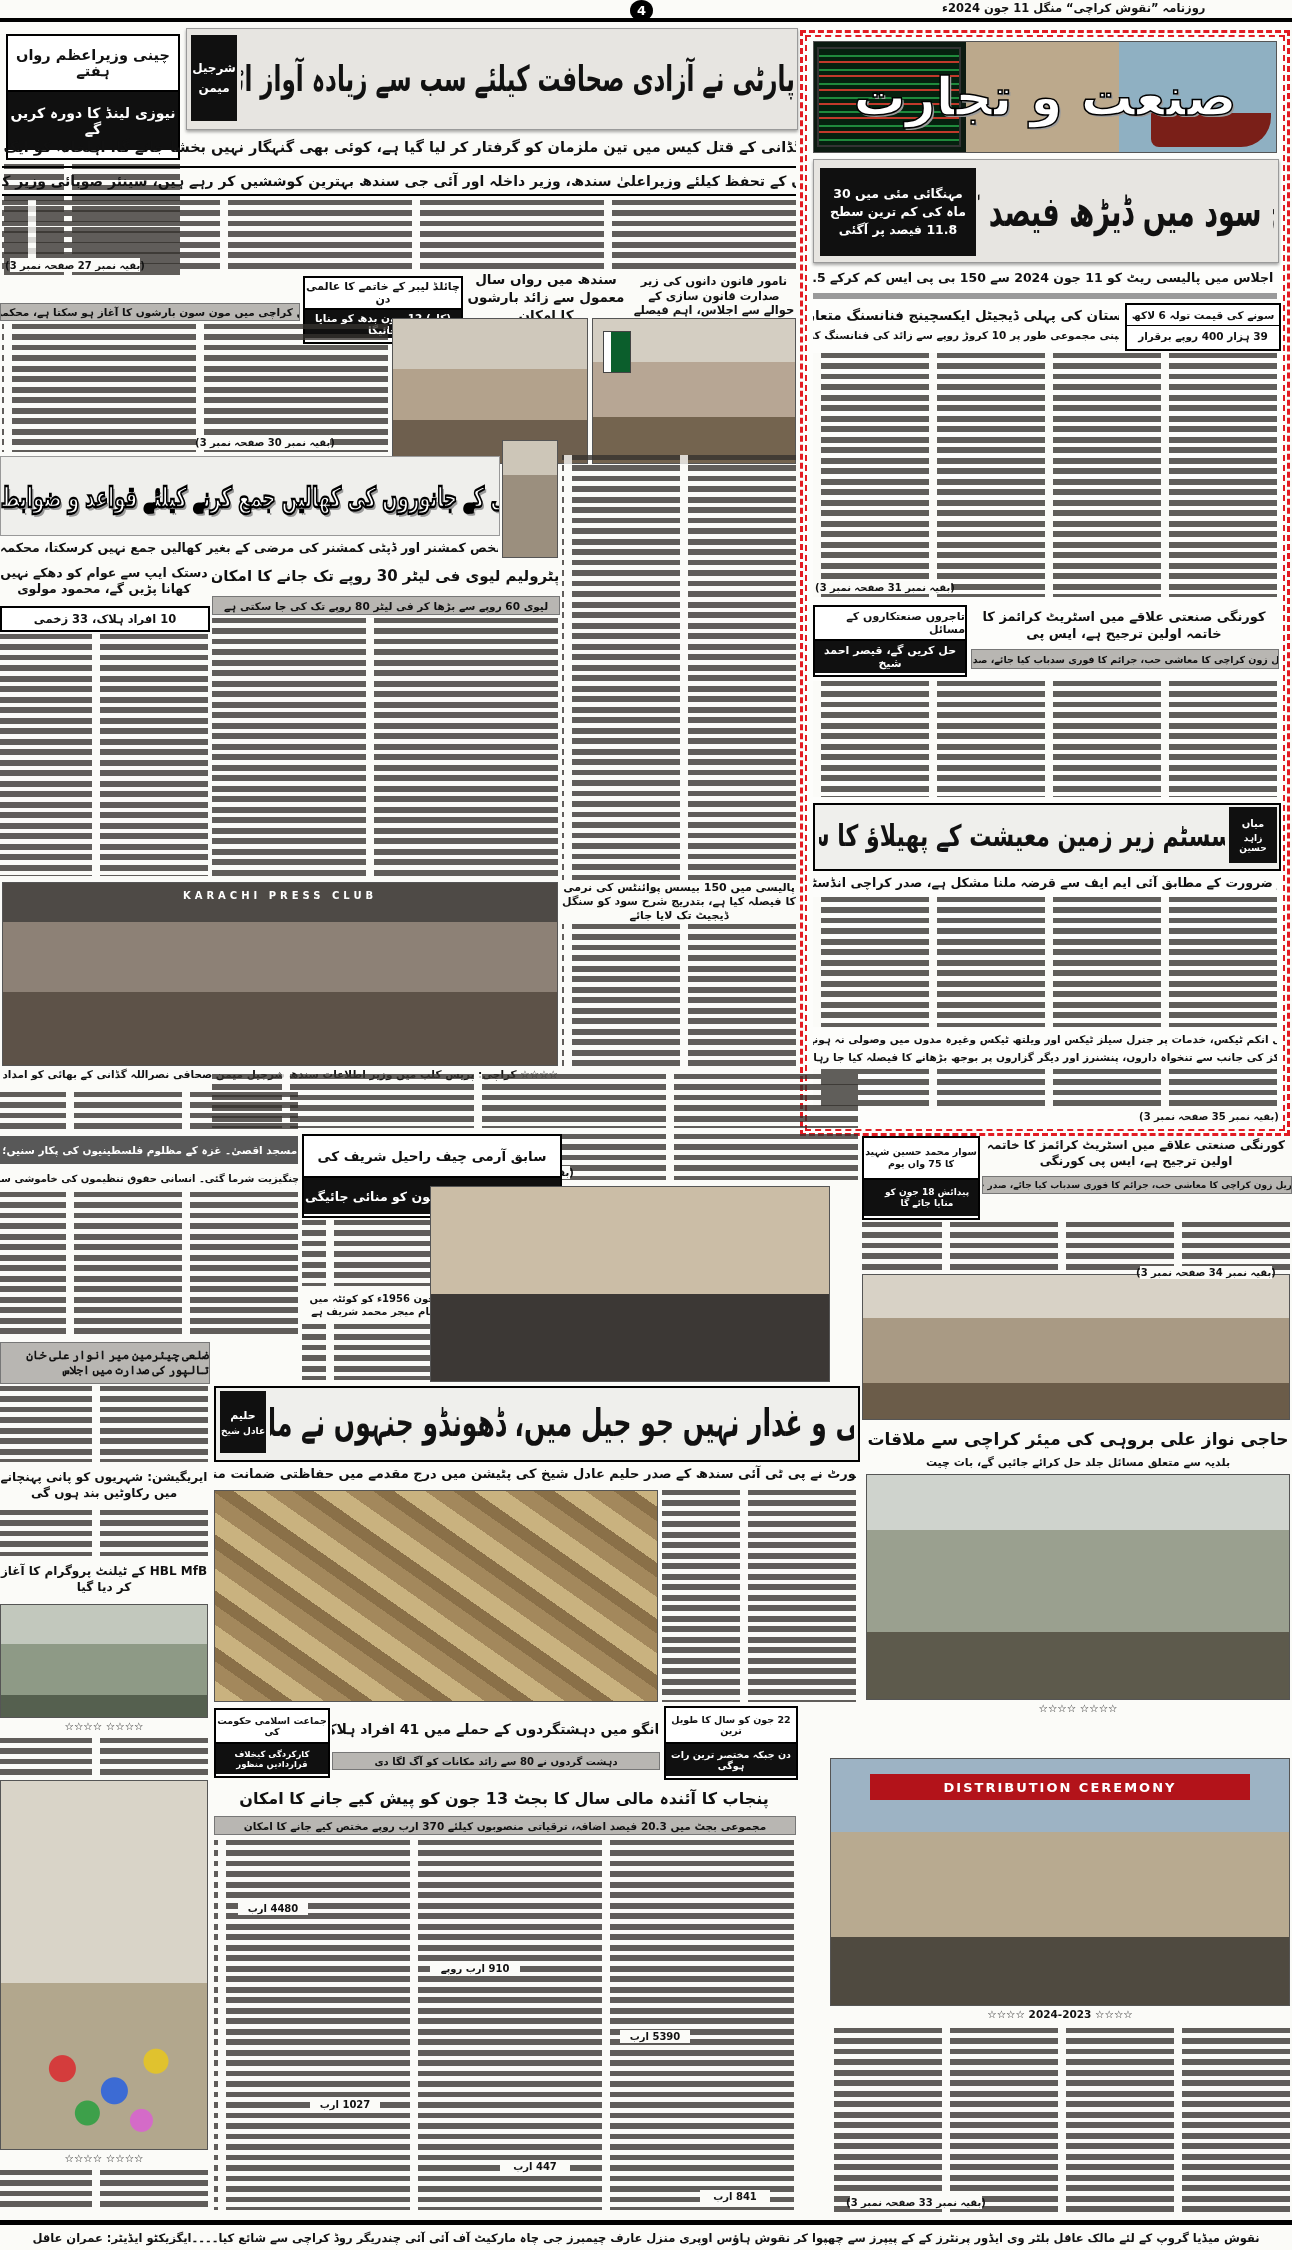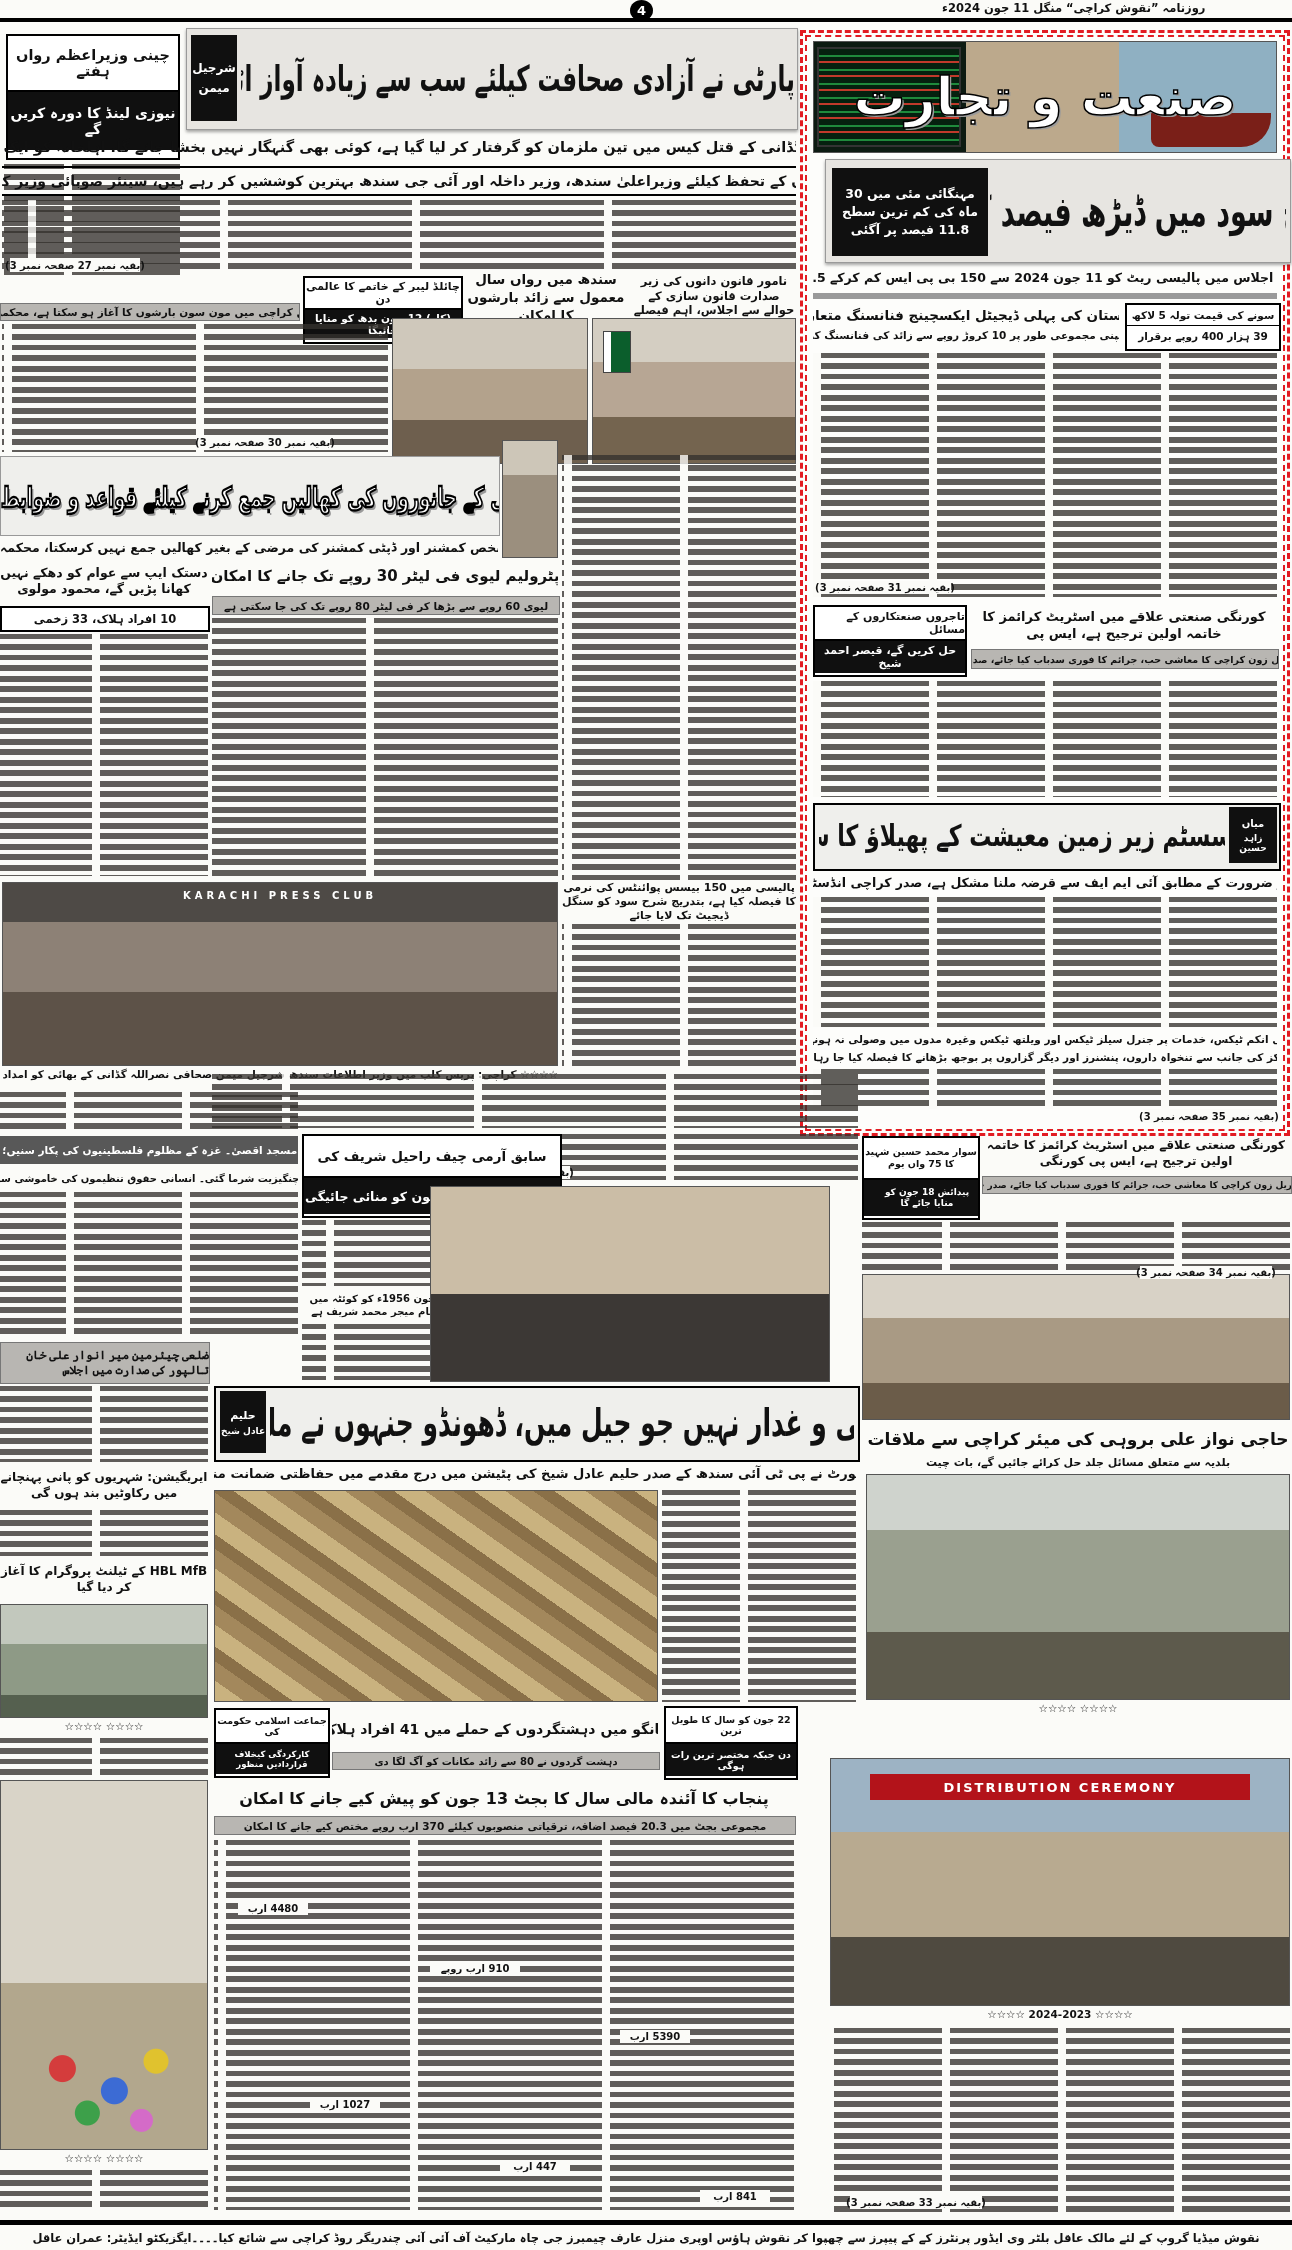--- a/index.html
+++ b/index.html
@@ -111,33 +111,33 @@
     <div class="abs ph" style="left:10px;top:8px;width:464px;height:112px;background:
          linear-gradient(90deg,#0d1b12 0 33%,#bca98c 33% 66%,#8fb0c2 66% 100%);">
       <div class="abs" style="left:6px;top:8px;width:140px;height:96px;background:
            repeating-linear-gradient(#05210f 0 6px,#1f8a3c 6px 8px,#05210f 8px 12px,#c03a2b 12px 14px);box-shadow:0 0 0 2px #333;"></div>
       <div class="abs" style="right:6px;bottom:6px;width:120px;height:34px;background:#7a1f18;border-radius:0 0 30px 8px;"></div>
       <div class="abs ctr" style="inset:0;">
         <span class="b outl" style="font-size:52px;">صنعت و تجارت</span>
       </div>
     </div>
 
-    <div class="abs hbg" style="left:10px;top:126px;width:464px;height:102px;margin-left:12px;">
+    <div class="abs hbg" style="left:10px;top:126px;width:464px;height:102px;">
       <div class="abs blk ctr b" style="left:6px;top:8px;width:152px;height:84px;font-size:12.5px;line-height:1.45;padding:2px;text-align:center;">مہنگائی مئی میں 30 ماہ کی کم ترین سطح 11.8 فیصد پر آگئی</div>
       <div class="abs ctr nw" style="left:164px;right:4px;top:0;height:102px;">
         <span class="tall b" style="font-size:27px;">شرح سود میں ڈیڑھ فیصد کمی</span>
       </div>
     </div>
     <div class="abs ctr b nw" style="left:10px;top:232px;width:464px;height:24px;font-size:12.5px;">زری پالیسی کمیٹی نے اپنے اجلاس میں پالیسی ریٹ کو 11 جون 2024 سے 150 بی پی ایس کم کرکے 20.5 فیصد کرنیکا فیصلہ کیا</div>
     <div class="abs" style="left:10px;top:260px;width:464px;height:6px;background:#9a9a9a;"></div>
 
     <div class="abs ctr b nw" style="left:10px;top:272px;width:306px;height:20px;font-size:13.5px;">پاکستان کی پہلی ڈیجیٹل ایکسچینج فنانسنگ متعارف</div>
     <div class="abs ctr b nw" style="left:10px;top:294px;width:306px;height:16px;font-size:10.5px;">اب تک کمپنی مجموعی طور پر 10 کروڑ روپے سے زائد کی فنانسنگ کر چکی ہے</div>
     <div class="abs wbox" style="left:322px;top:270px;width:152px;height:44px;">
-      <div class="ctr b" style="height:20px;font-size:10.5px;border-bottom:1px solid #000;">سونے کی قیمت تولہ 5 لاکھ</div>
+      <div class="ctr b" style="height:20px;font-size:10.5px;border-bottom:1px solid #000;">سونے کی قیمت تولہ 6 لاکھ</div>
       <div class="ctr b" style="height:19px;font-size:10.5px;">39 ہزار 400 روپے برقرار</div>
     </div>
     <div class="abs tx2" style="left:10px;top:320px;width:464px;height:244px;"></div>
     <div class="abs snip" style="left:16px;top:548px;width:132px;height:13px;">(بقیہ نمبر 31 صفحہ نمبر 3)</div>
 
     <div class="abs wbox" style="left:10px;top:572px;width:150px;height:68px;">
       <div class="ctr b" style="height:32px;font-size:11px;border-bottom:2px solid #000;text-align:right;">تاجروں صنعتکاروں کے مسائل</div>
       <div class="ctr b blk" style="height:32px;font-size:11px;">حل کریں گے، قیصر احمد شیخ</div>
     </div>
     <div class="abs ctr b" style="left:168px;top:574px;width:306px;height:38px;font-size:13px;line-height:1.3;">کورنگی صنعتی علاقے میں اسٹریٹ کرائمز کا خاتمہ اولین ترجیح ہے، ایس پی</div>

